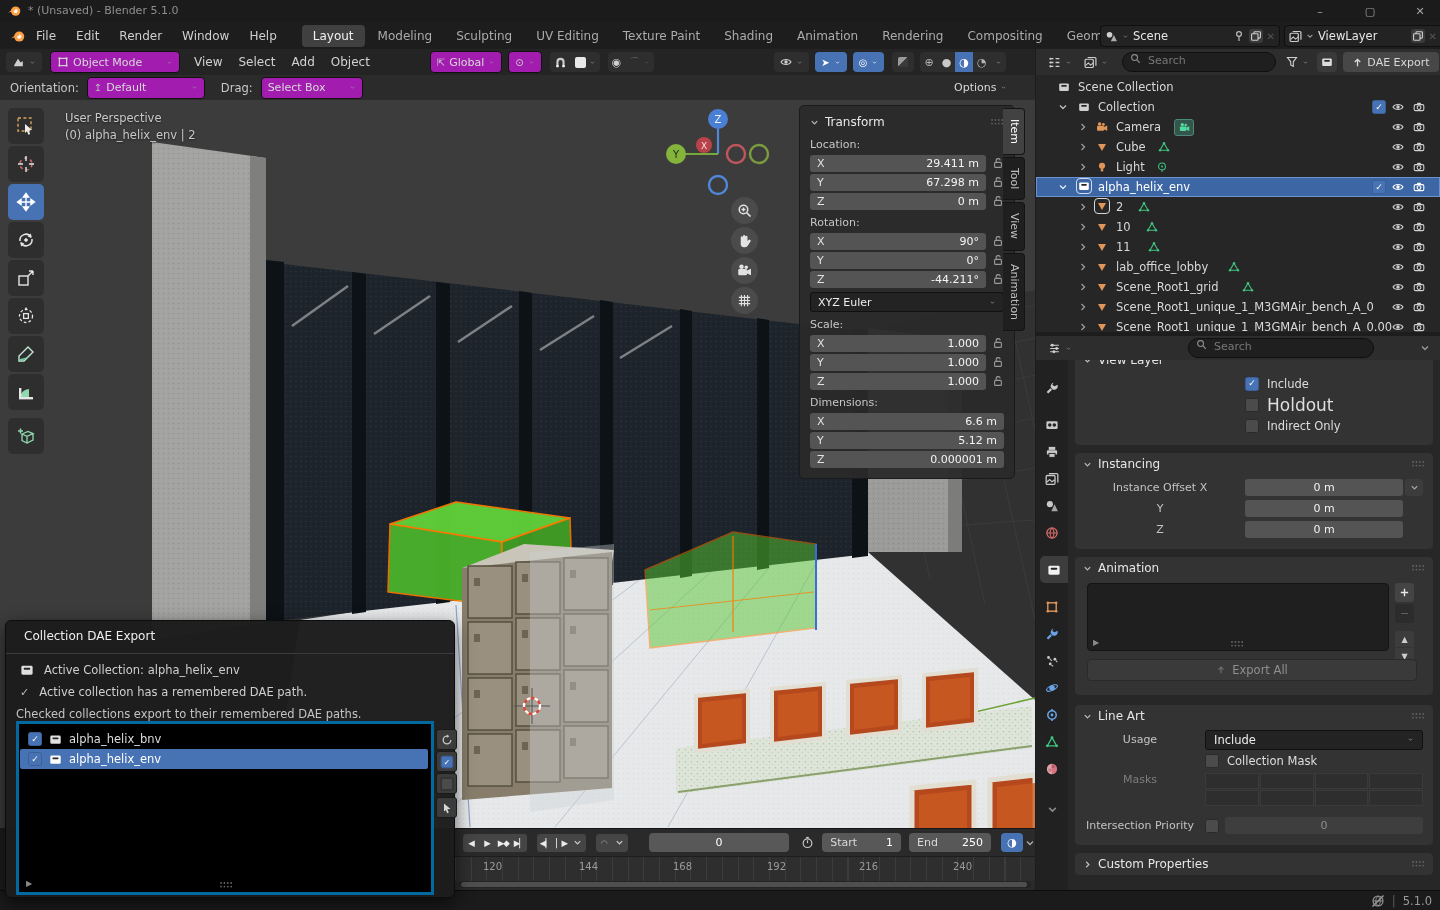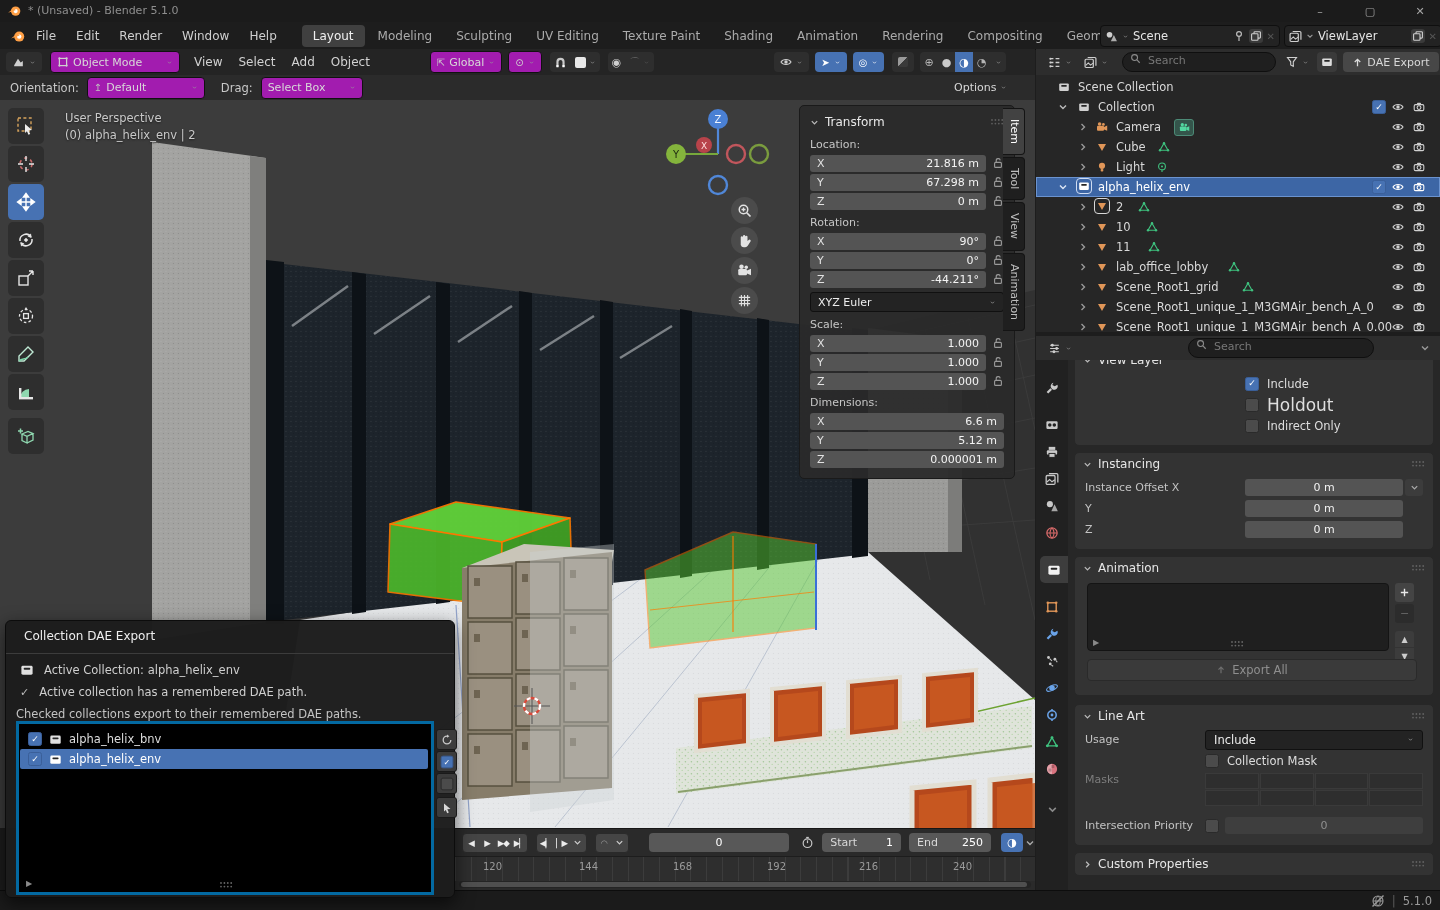--- a/index.html
+++ b/index.html
@@ -64,21 +64,21 @@
   
   .props-h{left:1036px;top:336px;width:404px;height:24px;background:#2d2d2d;border-bottom:1px solid #161616;}
   .props-body{left:1036px;top:360px;width:404px;height:530px;background:#272727;overflow:hidden;}
   .rail{position:absolute;left:0;top:0;width:32px;height:530px;background:#212121;}
   .rail-tab{width:32px;height:27px;display:flex;align-items:center;justify-content:center;}
   .rail-tab.active{background:#3d3d3d;border-radius:5px 0 0 5px;margin-left:4px;width:28px;}
   .panelbox{position:absolute;left:38px;width:360px;background:#333333;border-radius:5px;border:1px solid #272727;box-sizing:border-box;}
   .ph{display:flex;align-items:center;gap:6px;color:#e6e6e6;font-size:12px;height:22px;padding:0 8px;}
   .grip{margin-left:auto;opacity:.55;}
   .prow{display:flex;align-items:center;height:21px;padding:0 10px;}
-  .plab{width:150px;text-align:left;color:#c3c3c3;font-size:11px;padding-right:10px;flex:none;}
+  .plab{width:150px;text-align:center;color:#c3c3c3;font-size:11px;padding-right:10px;flex:none;}
   .pfld{background:#545454;border-radius:3px;height:17px;flex:1;display:flex;align-items:center;justify-content:center;font-size:11px;color:#f2f2f2;}
   .pdd{background:#232323;border:1px solid #111;border-radius:3px;height:18px;flex:1;display:flex;align-items:center;padding:0 8px;font-size:11.5px;color:#ededed;}
   
   .daepanel{left:5px;top:620px;width:450px;height:278px;background:#1d1d1dfa;border:1px solid #0c0c0c;border-radius:6px;box-shadow:0 6px 18px #0009;box-sizing:border-box;}
   .dae-list{position:absolute;left:10px;top:100px;width:412px;height:168px;background:#000000;border:3px solid #0369a1;border-radius:0;}
   .dae-row{position:absolute;left:1px;width:408px;height:20px;display:flex;align-items:center;gap:7px;padding-left:8px;box-sizing:border-box;font-size:11.5px;color:#dcdcdc;}
   .dae-row.sel{background:#4772b3;border-radius:2px;color:#fff;}
   .sidebtn{position:absolute;left:430px;width:19px;height:19px;background:#3c3c3c;border:1px solid #1a1a1a;border-radius:3px;display:flex;align-items:center;justify-content:center;}
   
   .timeline{left:455px;top:828px;width:580px;height:62px;background:#2a2a2a;border-top:1px solid #161616;}
@@ -755,21 +755,21 @@
       <span class="grip">
             <svg width="14" height="8" style="color:#888">
               <use href="#i-grip"></use>
             </svg>
           </span>
     </div>
     <div class="np-lab">Location:</div>
     <div class="fldrow">
           <div class="fld">
             <span class="ax">X</span>
-            <span class="val">21.816 m</span>
+            <span class="val">29.411 m</span>
           </div>
           <span style="color:#9a9a9a">
             <svg width="12" height="12">
               <use href="#i-lock"></use>
             </svg>
           </span>
         </div>
     <div class="fldrow">
           <div class="fld">
             <span class="ax">Y</span>

